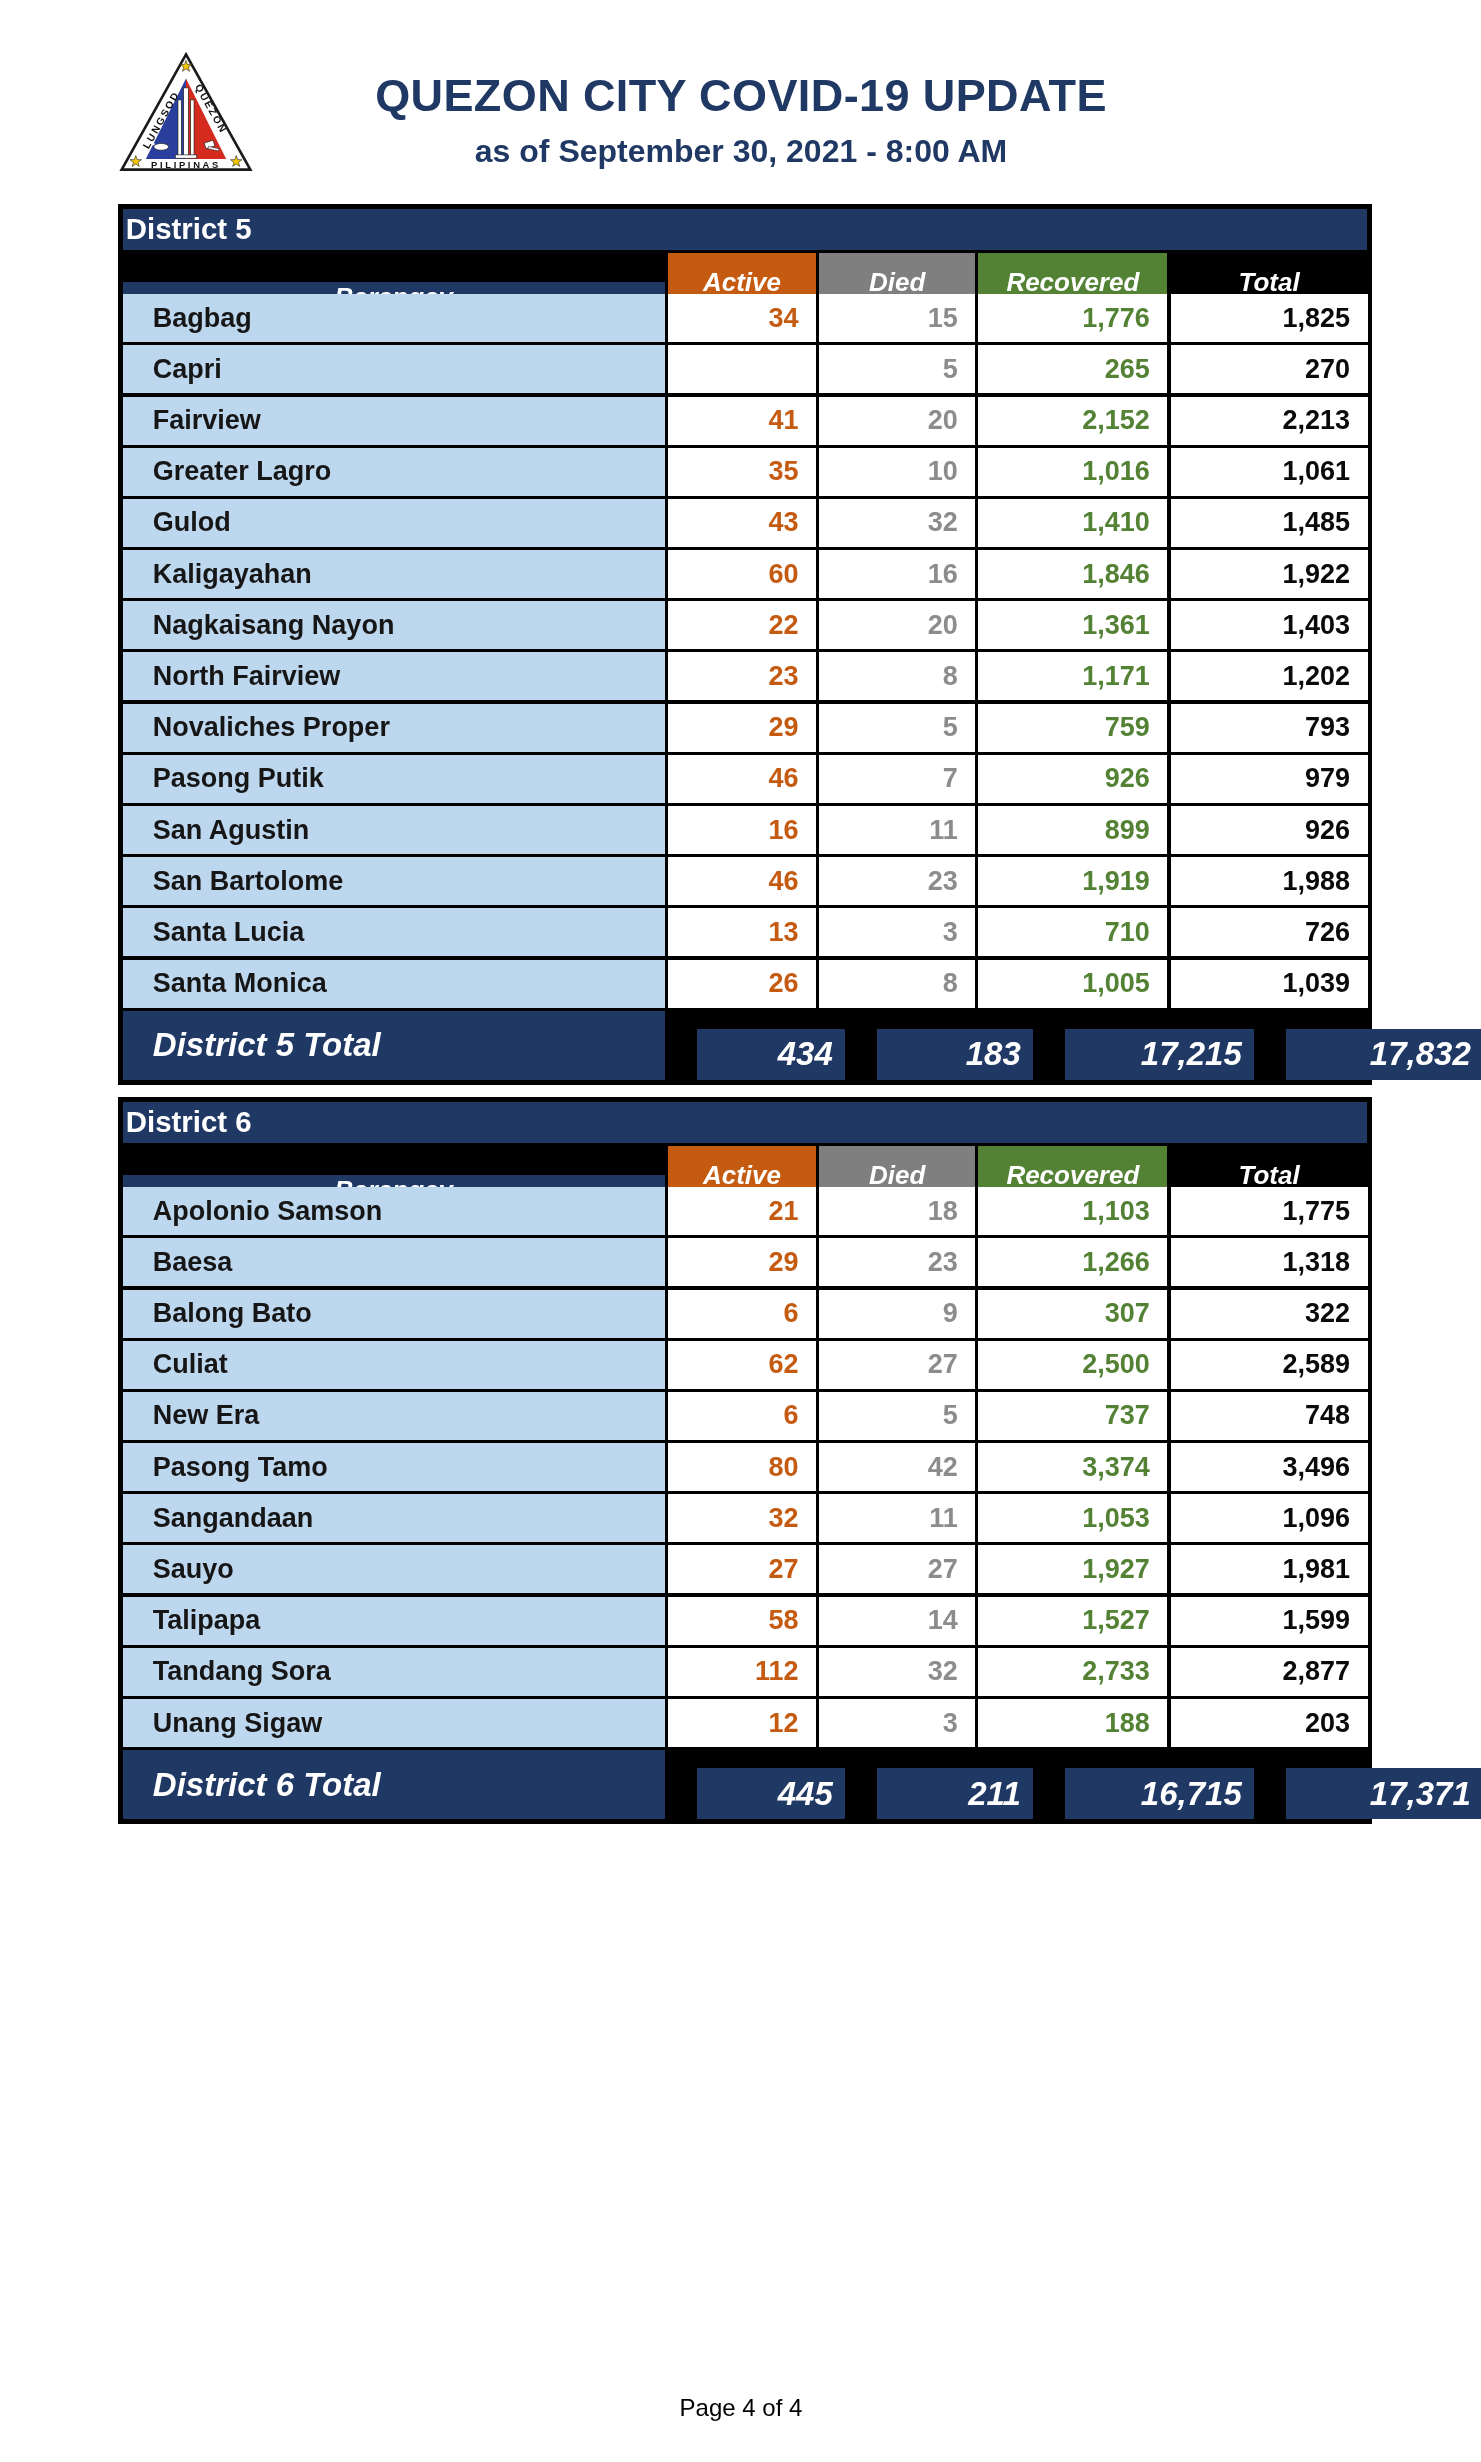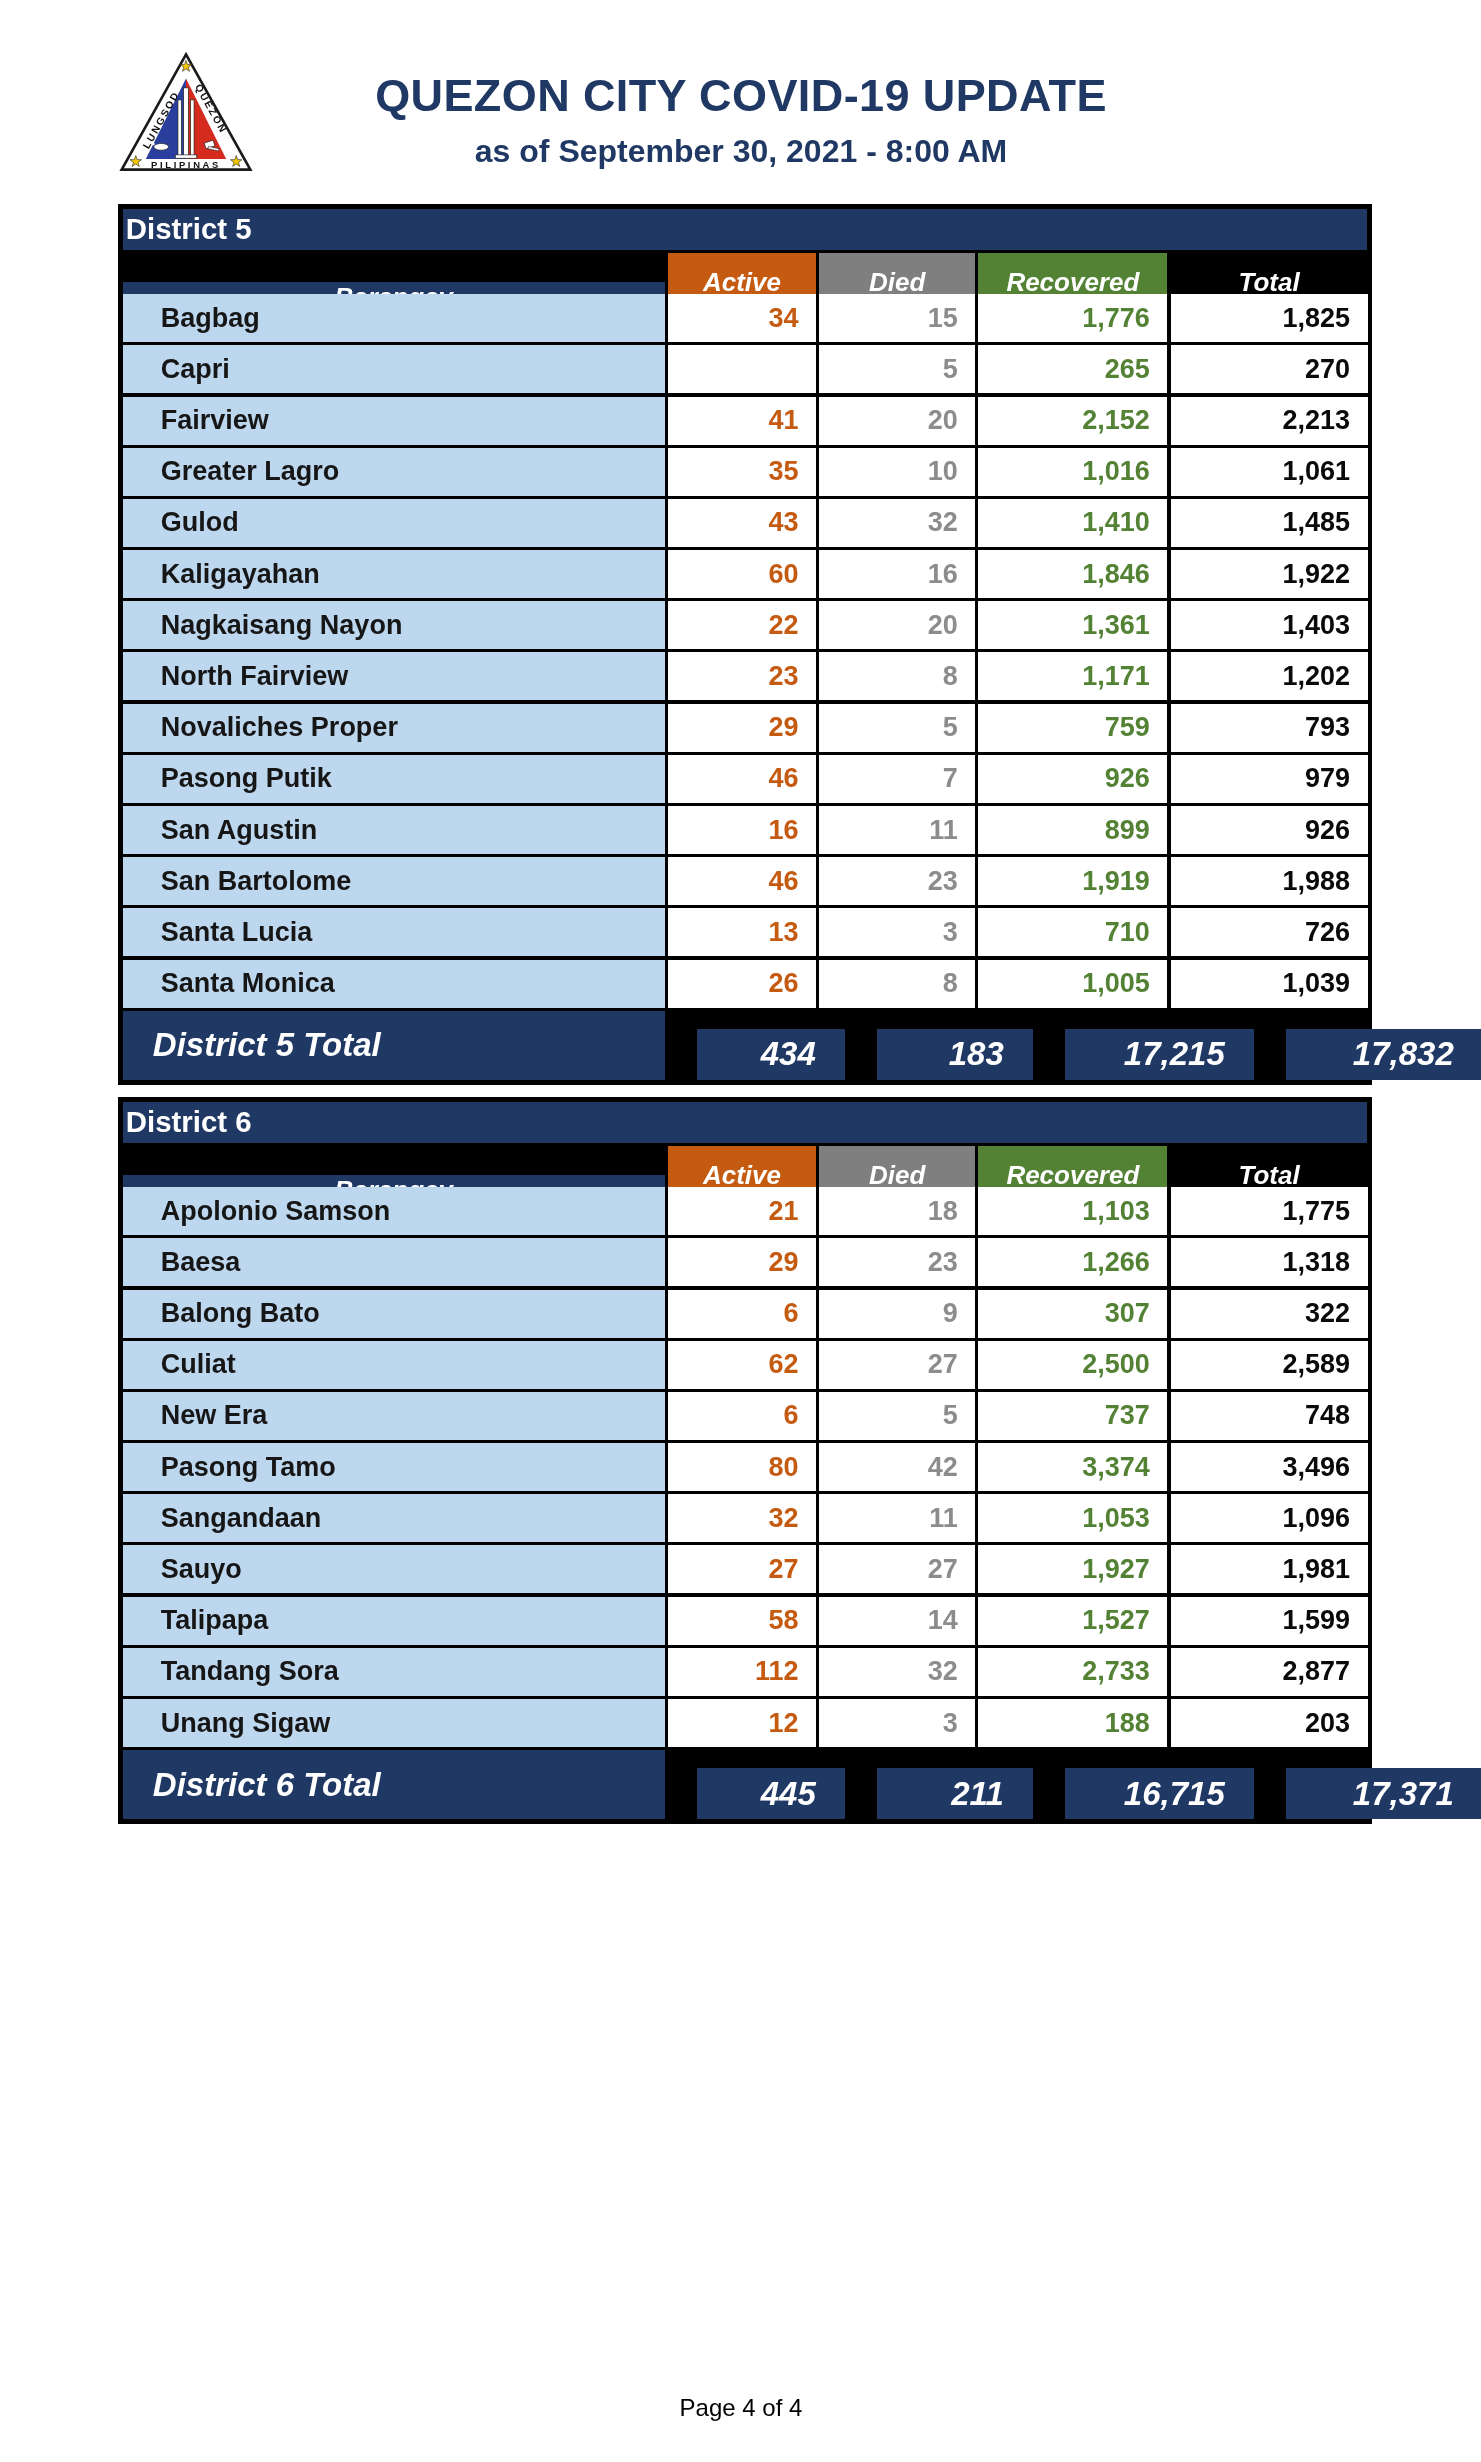--- a/index.html
+++ b/index.html
@@ -36,33 +36,33 @@
     display:flex;align-items:center;justify-content:center;
     color:#fff;font-weight:bold;font-style:italic;font-size:26px;
   }
   .c-name{background:var(--navy,#1F3864);margin-top:29px;}
   .c-active{background:var(--orange,#C55A11);}
   .c-died{background:var(--gray,#7F7F7F);}
   .c-recovered{background:var(--green,#548235);}
   .c-total{background:#000;}
   .data-row{height:48px;}
   .cell{display:flex;align-items:center;background:#fff;font-weight:bold;font-size:27px;}
-  .cell.name{background:var(--lightblue,#BDD7EE);color:#161616;padding-left:38px;}
+  .cell.name{background:var(--lightblue,#BDD7EE);color:#161616;padding-left:30px;}
   .num{justify-content:flex-end;padding-right:17.5px;}
   .num.active{color:var(--orange,#C55A11);}
   .num.died{color:var(--diedtext,#8C8C8C);}
   .num.recovered{color:var(--green,#548235);}
   .num.total{color:#0a0a0a;}
   .total-row{height:69px;gap:32px;}
   .tcell{
     display:flex;align-items:center;background:var(--navy,#1F3864);
     color:#fff;font-weight:bold;font-style:italic;font-size:33px;
   }
   .tcell.tname{padding-left:30px;}
-  .tcell.tnum{justify-content:flex-end;padding-right:29px;margin-top:18px;}
+  .tcell.tnum{justify-content:flex-end;padding-right:12px;margin-top:18px;}
   
   .page-footer{
     position:absolute;top:2394px;left:0;width:100%;text-align:center;
     font-size:24px;color:#000;
   }
   .seal text{font-family:"Liberation Sans", sans-serif;}
 </style>
 </head>
 <body>
 

